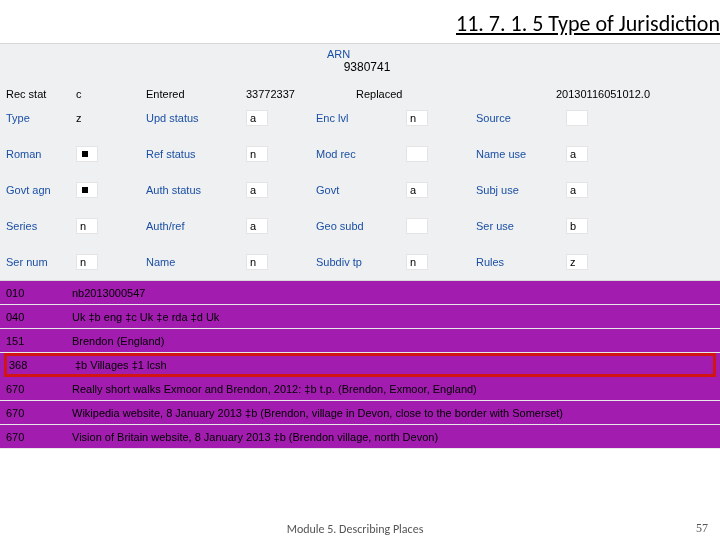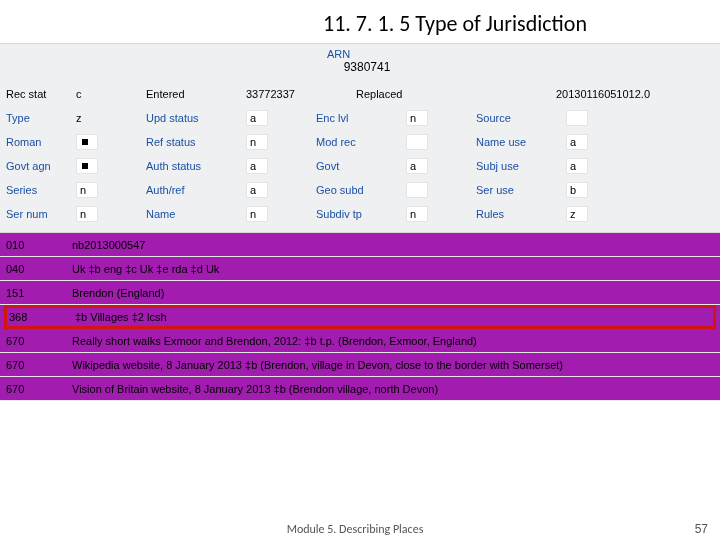--- a/index.html
+++ b/index.html
@@ -11,22 +11,23 @@
     font-size: 12px;
     width: 720px;
     height: 540px;
     position: relative;
     overflow: hidden;
   }
   .title {
     font-size: 22px;
     color: #000;
     font-family: "Calibri", Arial, sans-serif;
-    text-align: center;
+    text-align: right;
     margin: 10px 0 6px 190px;
+    text-decoration: underline;
   }
   .form-area {
     background: #eef0f1;
     border-top: 1px solid #d8d8d8;
     border-bottom: 1px solid #d8d8d8;
     padding: 0;
   }
   .arn-row {
     display: flex;
     align-items: center;
@@ -42,21 +43,21 @@
   }
   .lab-plain {
     color: #000;
     font-size: 11px;
   }
   .arn-val { font-size: 12px; color: #000; margin-left: 14px; }
   
   .grid8 {
     display: grid;
     grid-template-columns: 70px 70px 100px 70px 90px 70px 90px 70px;
-    row-gap: 8px;
+    row-gap: 20px;
     padding: 2px 6px 10px 6px;
     align-items: center;
   }
   .hdr-row {
     display: grid;
     grid-template-columns: 70px 70px 100px 110px 90px 110px 150px;
     padding: 6px 6px 8px 6px;
     align-items: center;
   }
   .valbox {
@@ -112,20 +113,21 @@
     font-size: 12px;
     color: #555;
     font-family: "Calibri", Arial, sans-serif;
   }
   .page-num {
     position: absolute;
     bottom: 4px;
     right: 12px;
     font-size: 12px;
     color: #555;
+    font-family: Liberation Serif, serif;
   }
 </style>
 </head>
 <body>
 
 <div class="title">11. 7. 1. 5   Type of Jurisdiction</div>
 
 <div class="form-area">
 
   <div class="arn-row">
@@ -199,21 +201,21 @@
     <div class="tag-row">
       <span class="tag-num">040</span>
       <span class="tag-content">Uk ‡b eng ‡c Uk ‡e rda ‡d Uk</span>
     </div>
     <div class="tag-row">
       <span class="tag-num">151</span>
       <span class="tag-content">Brendon (England)</span>
     </div>
     <div class="tag-row highlight-row">
       <span class="tag-num">368</span>
-      <span class="tag-content">‡b Villages ‡2 lcsh</span>
+      <span class="tag-content">‡b Villages ‡1 lcsh</span>
     </div>
     <div class="tag-row">
       <span class="tag-num">670</span>
       <span class="tag-content">Really short walks Exmoor and Brendon, 2012: ‡b t.p. (Brendon, Exmoor, England)</span>
     </div>
     <div class="tag-row">
       <span class="tag-num">670</span>
       <span class="tag-content">Wikipedia website, 8 January 2013 ‡b (Brendon, village in Devon, close to the border with Somerset)</span>
     </div>
     <div class="tag-row">

